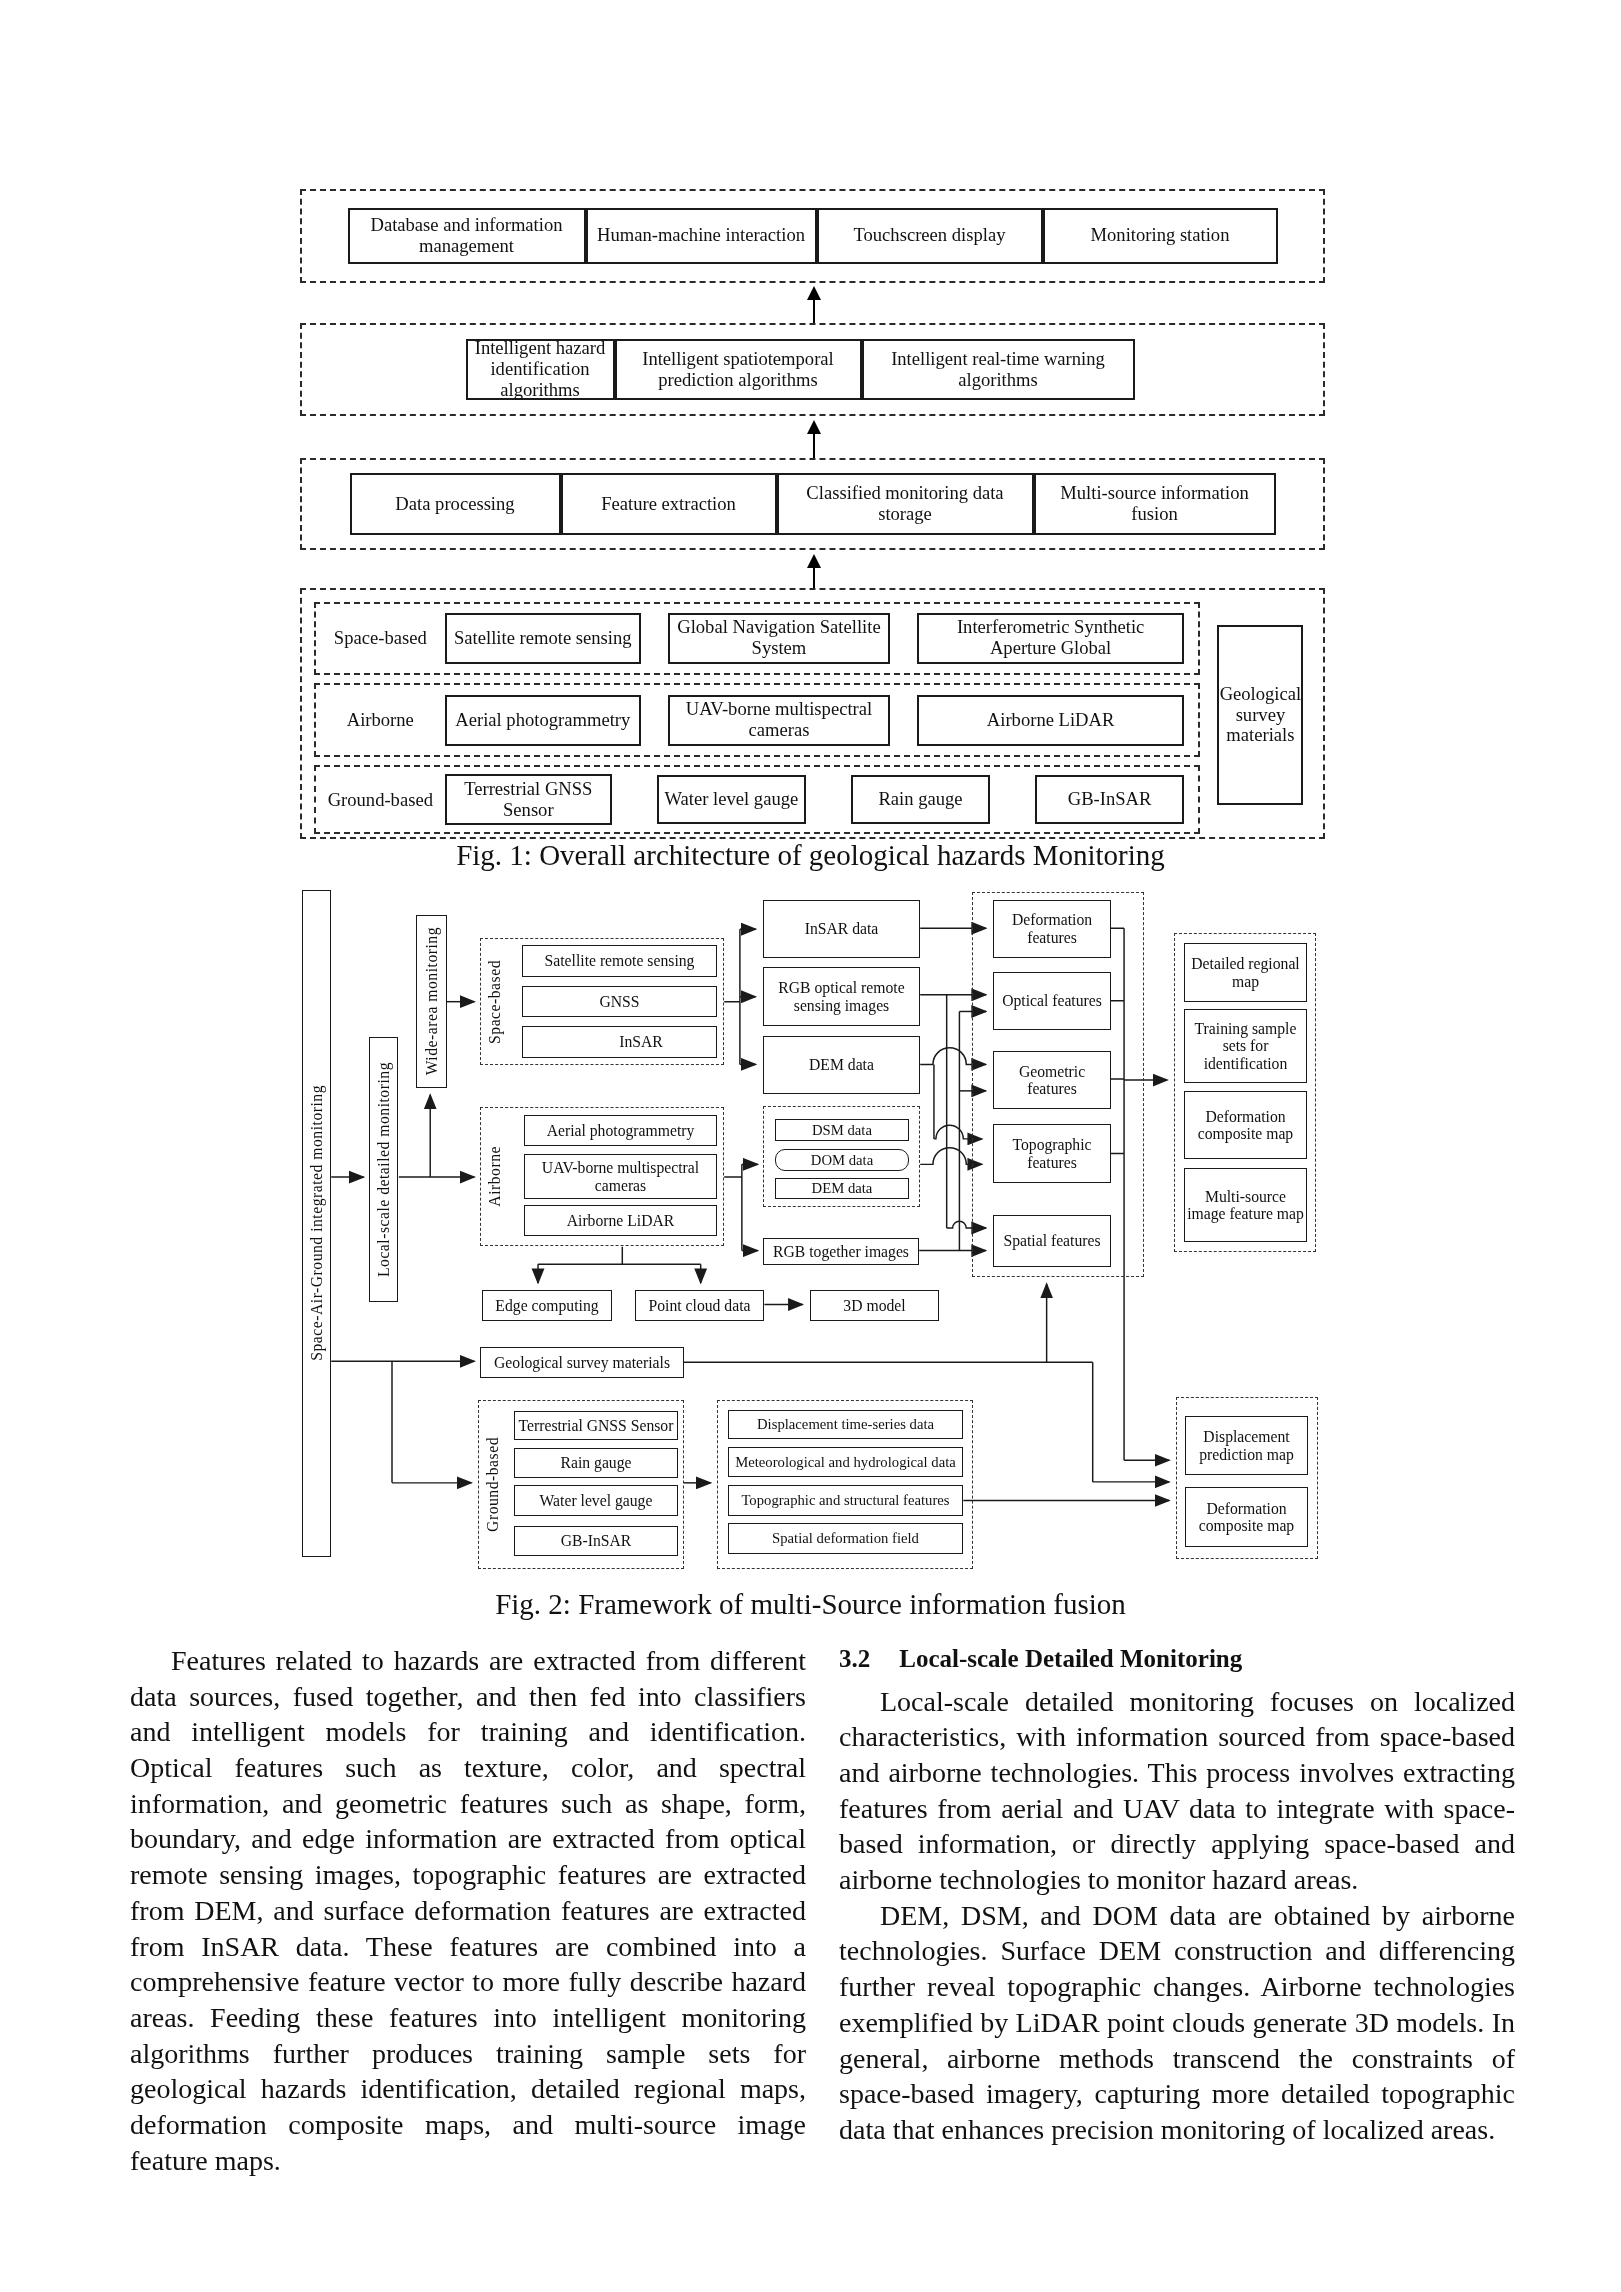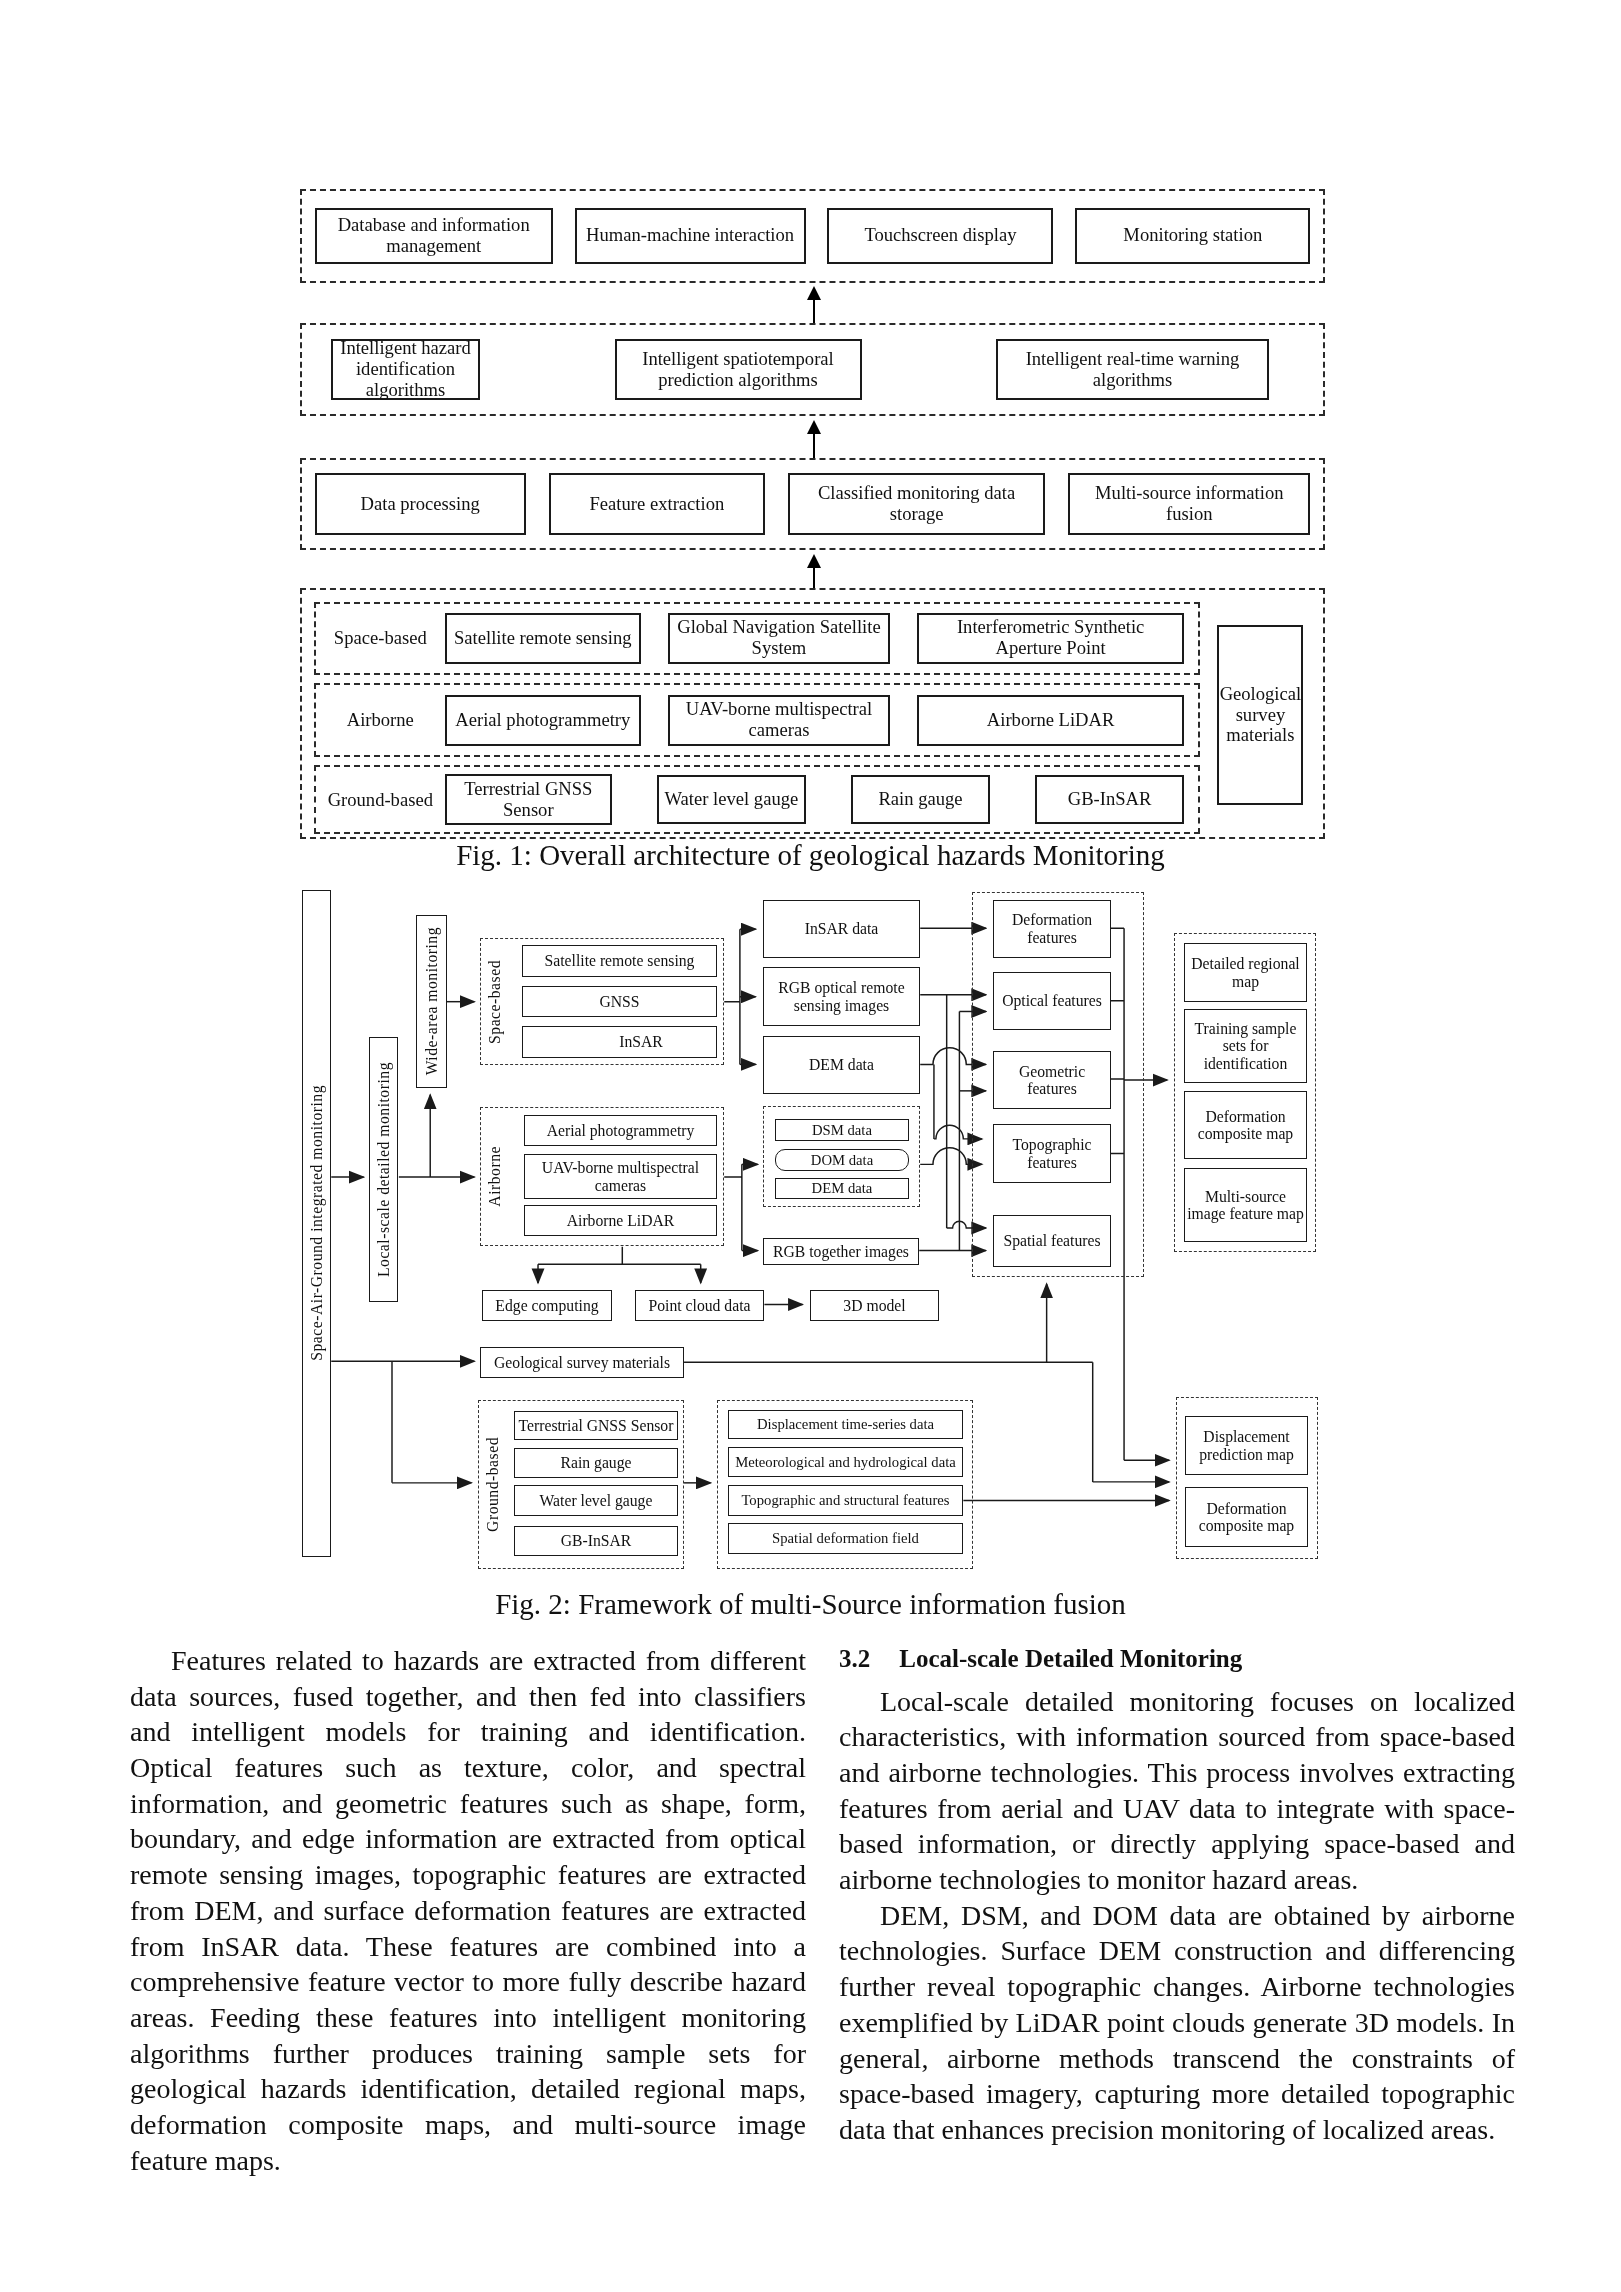--- a/index.html
+++ b/index.html
@@ -3,21 +3,21 @@
 <meta charset="utf-8">
 <style>
   html,body{margin:0;padding:0;background:#fff;}
   .page{position:relative;width:1621px;height:2293px;background:#ffffff;
         font-family:"Liberation Serif",serif;color:#111;overflow:hidden;}
 
   
   .box{border:2px solid #1a1a1a;background:#fff;display:flex;align-items:center;
        justify-content:center;text-align:center;line-height:1.12;box-sizing:border-box;padding:2px 3.9px;}
   .dashrow{position:absolute;border:2px dashed #2a2a2a;box-sizing:border-box;
-           display:flex;align-items:center;justify-content:space-between;}
+           display:flex;align-items:center;justify-content:center;}
   .uparrow{position:absolute;width:15.7px;}
   .uparrow .tri{width:0;height:0;margin:0 auto;border-left:7.8px solid transparent;
                 border-right:7.8px solid transparent;border-bottom:14.7px solid #000;}
   .uparrow .stem{width:2px;margin:0 auto;background:#000;}
 
   
   #fig1{position:absolute;left:300px;top:186px;width:1025px;height:655px;font-size:18.6px;}
   #fig1 .r1{left:0;top:2.9px;width:100%;height:94px;padding:0 12.7px;}
   #fig1 .r2{left:0;top:137px;width:100%;height:93px;padding:0 54px 0 29px;}
   #fig1 .r3{left:0;top:272px;width:100%;height:92px;padding:0 12.7px;}
@@ -85,21 +85,21 @@
       <div class="tri"></div>
         <div class="stem" style="height:19.6px;"></div>
     </div>
 
     <div class="r4">
       <div class="subrow" style="top:11.8px;height:73px;">
         <div class="grplab">Space-based</div>
         <div class="grpboxes">
           <div class="box" style="width:196px;height:51px;">Satellite remote sensing</div>
           <div class="box" style="width:222px;height:51px;">Global Navigation Satellite System</div>
-          <div class="box" style="width:267px;height:51px;">Interferometric Synthetic Aperture Point</div>
+          <div class="box" style="width:267px;height:51px;">Interferometric Synthetic Aperture Global</div>
         </div>
       </div>
       <div class="subrow" style="top:93px;height:74px;">
         <div class="grplab">Airborne</div>
         <div class="grpboxes">
           <div class="box" style="width:196px;height:51px;">Aerial photogrammetry</div>
           <div class="box" style="width:222px;height:51px;">UAV-borne multispectral cameras</div>
           <div class="box" style="width:267px;height:51px;">Airborne LiDAR</div>
         </div>
       </div>

